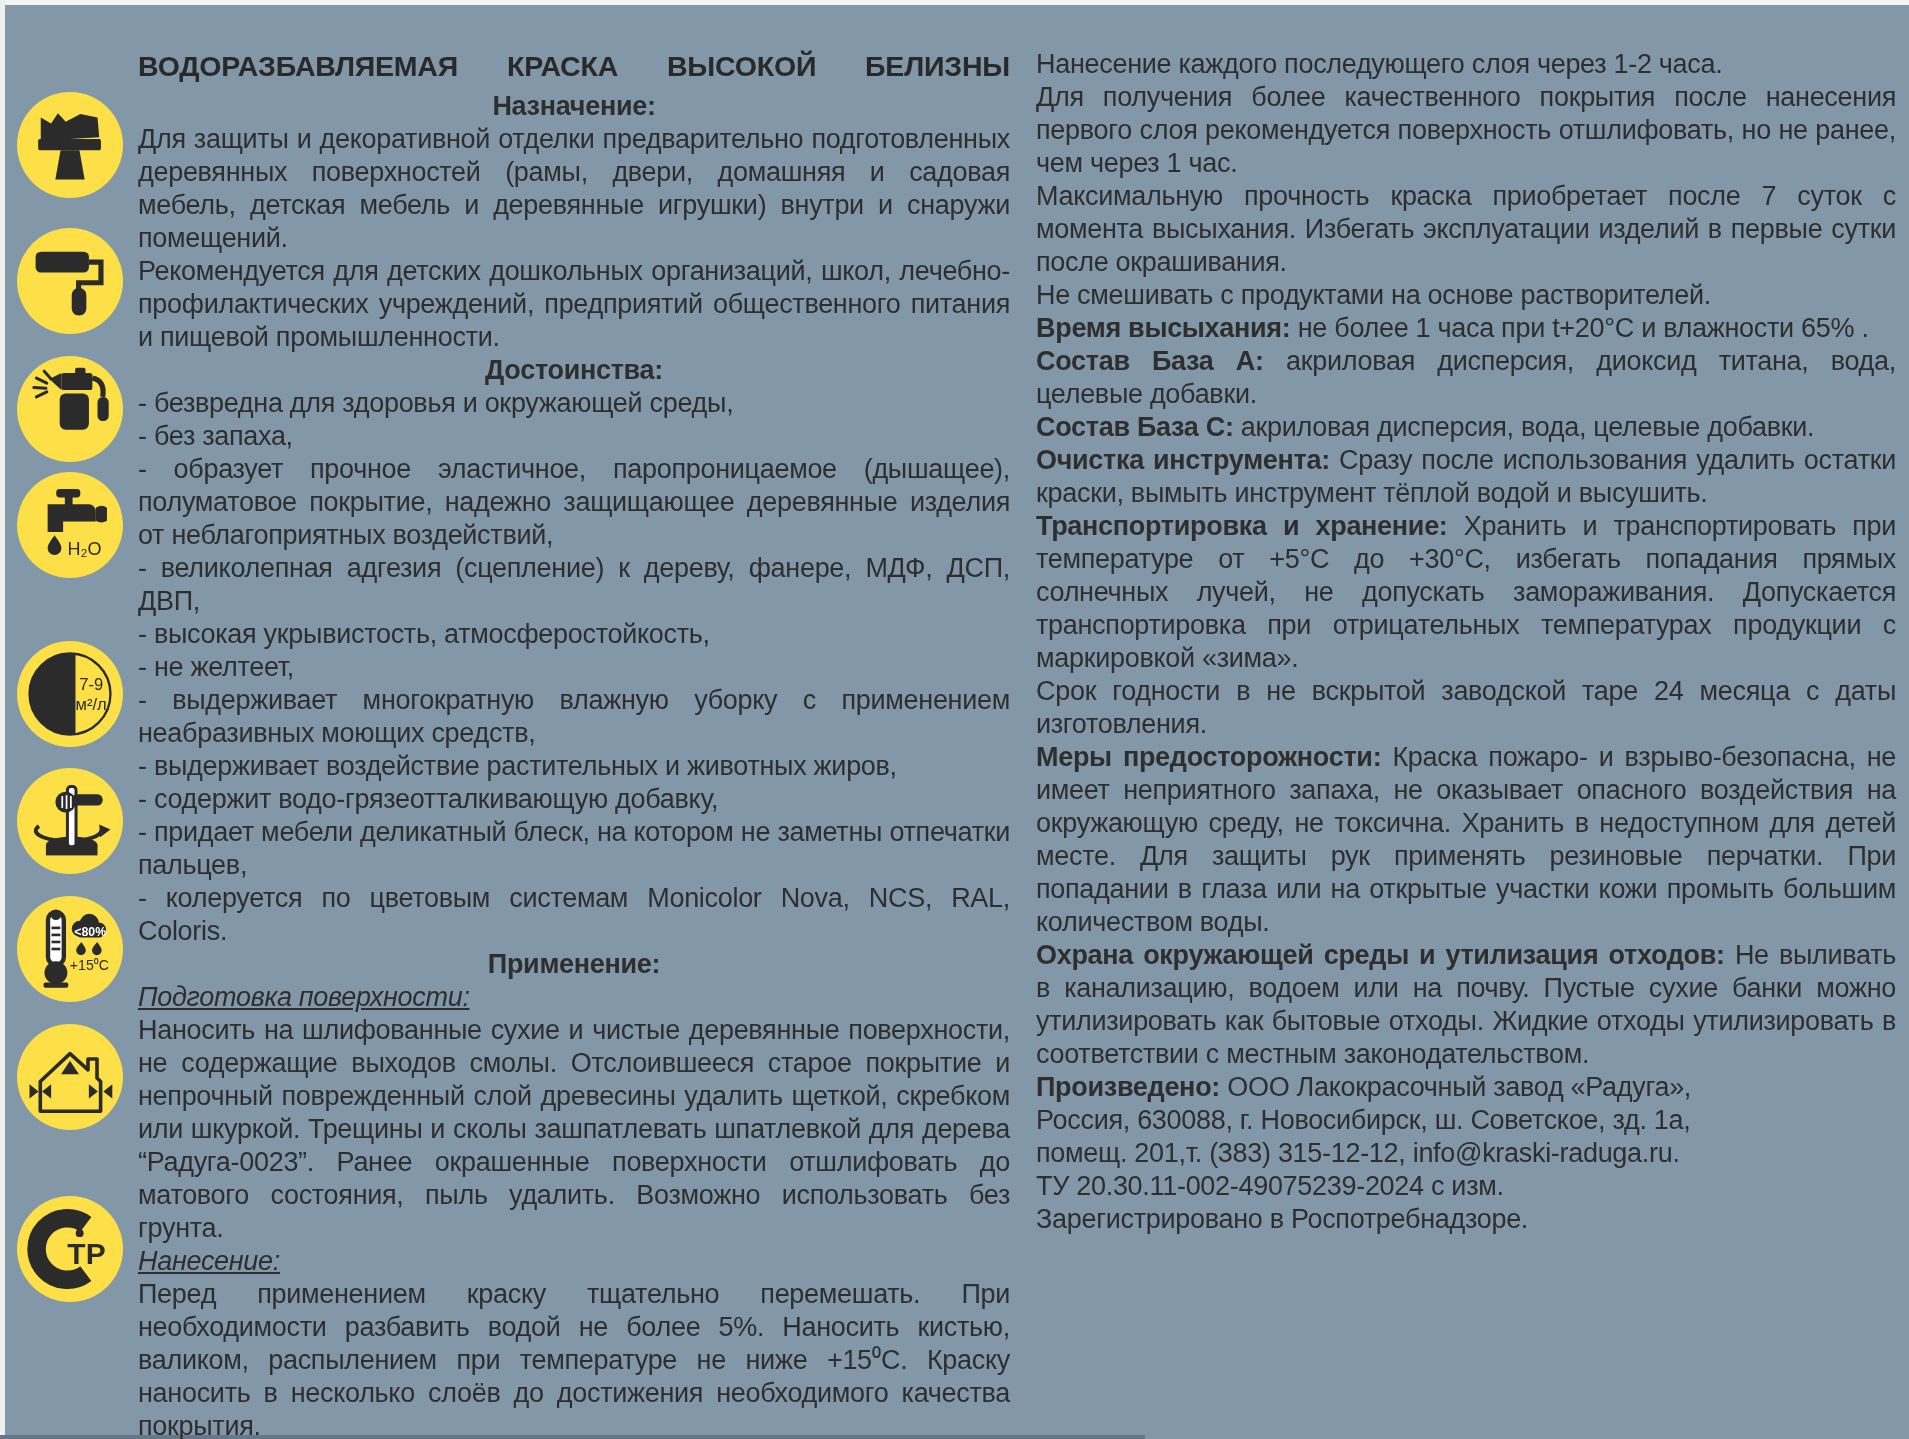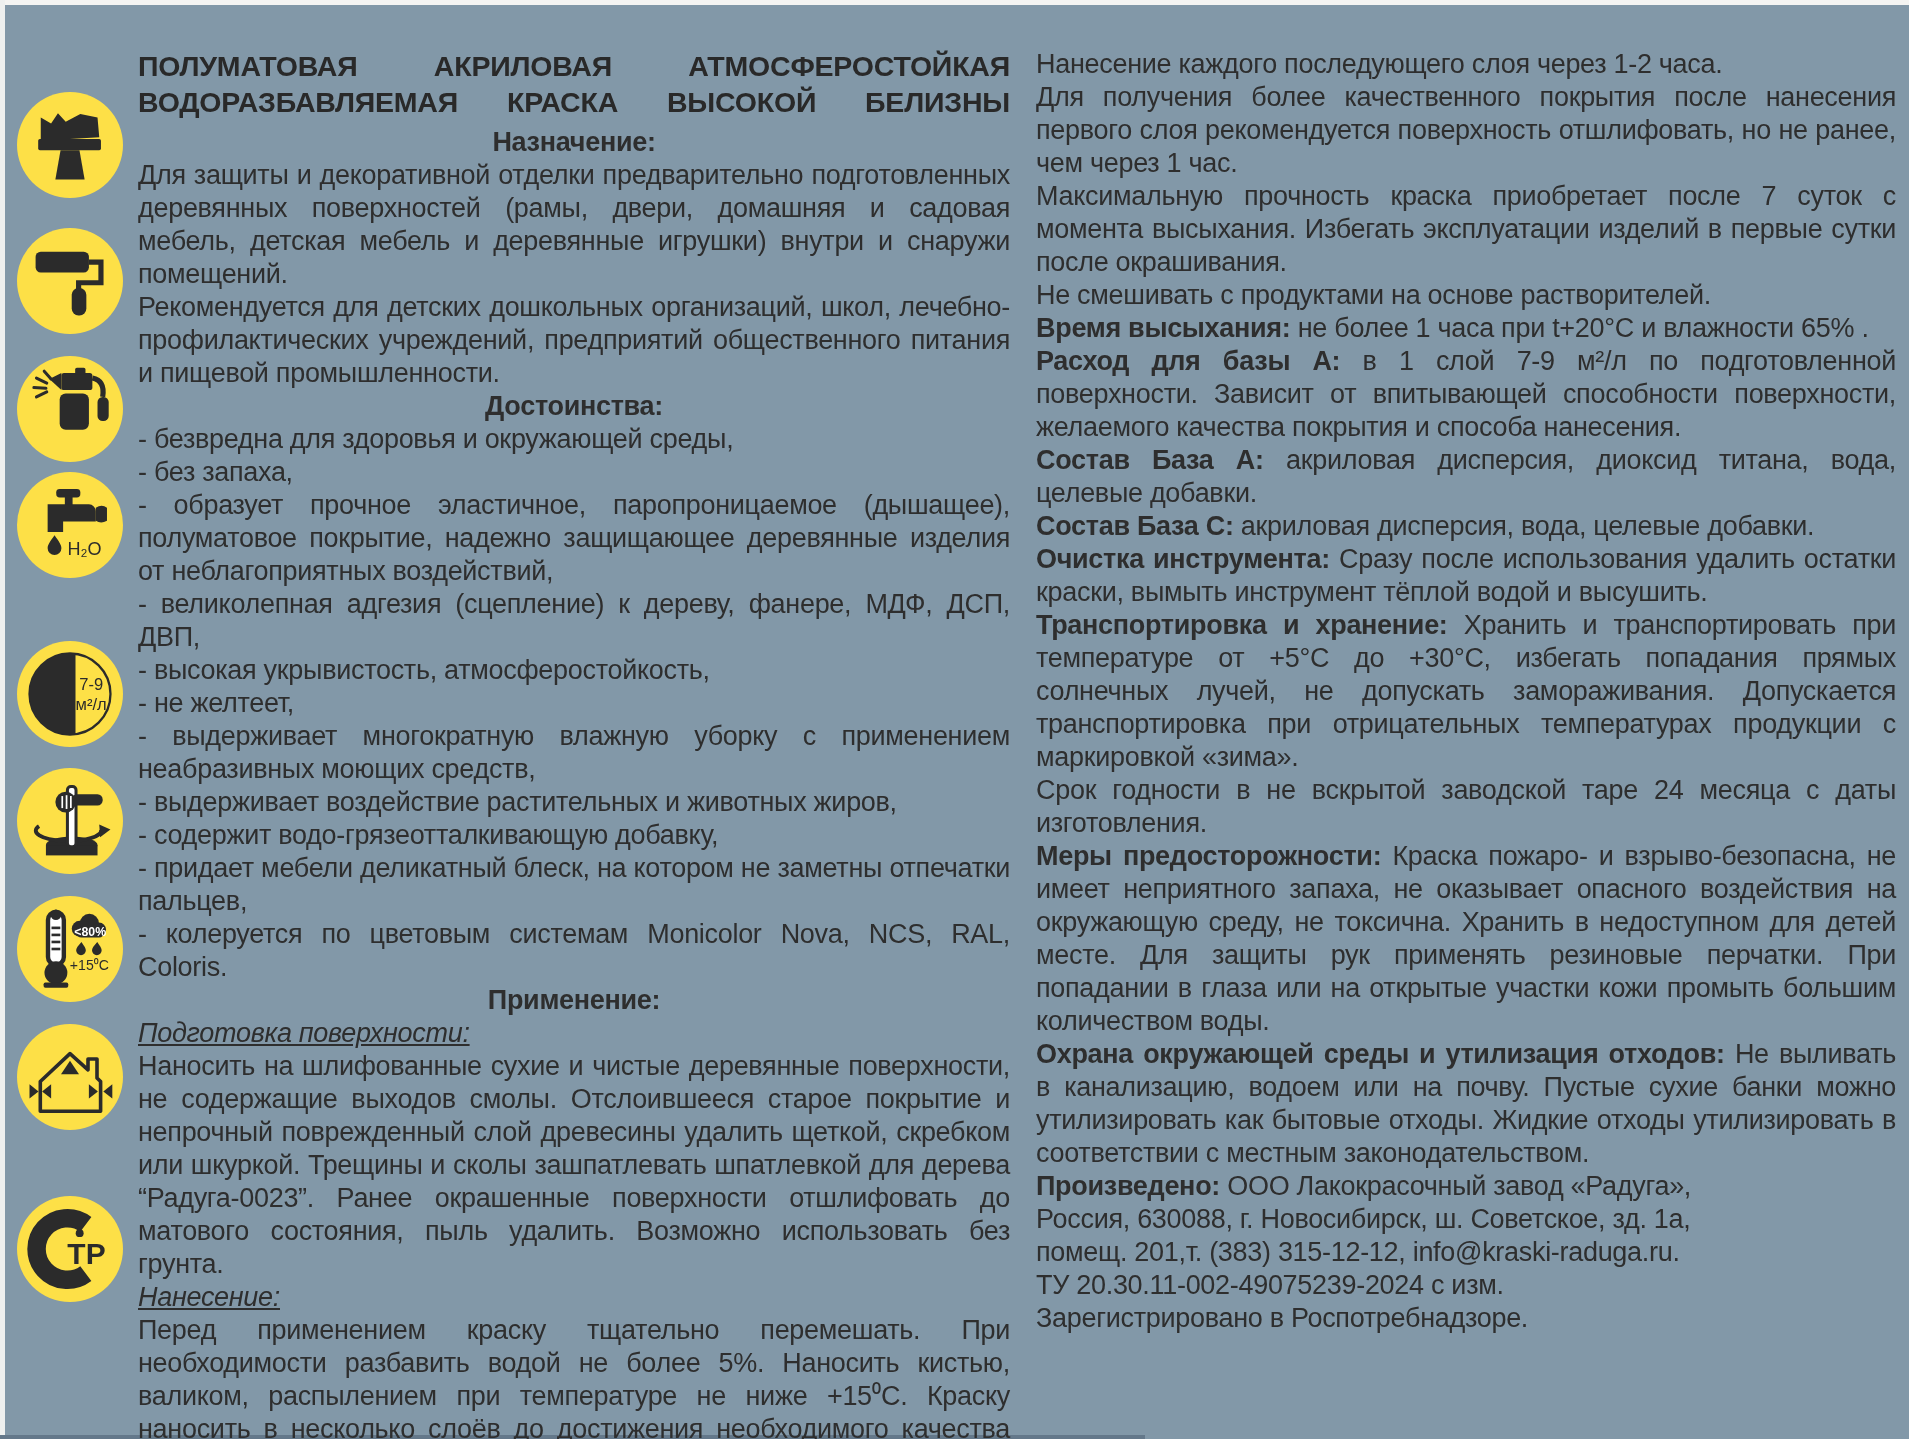--- a/index.html
+++ b/index.html
@@ -140,21 +140,20 @@
   <div class="icn" style="top:1196px">
     <svg width="88" height="88" viewBox="0 0 100 100" fill="#2b2b2b">
       <path d="M68 22 A35 35 0 1 0 68 78" fill="none" stroke="#2b2b2b" stroke-width="21"></path>
       <circle cx="61" cy="32" r="4.5"></circle>
       <text x="47" y="67" font-size="34" font-weight="bold" font-family="Liberation Sans, sans-serif">ТР</text>
     </svg>
   </div>
 
   <div class="col col-left">
     <div class="ttl-wrap">
-      <div class="ttl">ПОЛУМАТОВАЯ АКРИЛОВАЯ АТМОСФЕРОСТОЙКАЯ</div>
       <div class="ttl">ВОДОРАЗБАВЛЯЕМАЯ КРАСКА ВЫСОКОЙ БЕЛИЗНЫ</div>
     </div>
     <p class="hd">Назначение:</p>
     <p>Для защиты и декоративной отделки предварительно подготовленных деревянных поверхностей (рамы, двери, домашняя и садовая мебель, детская мебель и деревянные игрушки) внутри и снаружи помещений.</p>
     <p>Рекомендуется для детских дошкольных организаций, школ, лечебно-профилактических учреждений, предприятий общественного питания и пищевой промышленности.</p>
     <p class="hd">Достоинства:</p>
     <p>- безвредна для здоровья и окружающей среды,</p>
     <p>- без запаха,</p>
     <p>- образует прочное эластичное, паропроницаемое (дышащее), полуматовое покрытие, надежно защищающее деревянные изделия от неблагоприятных воздействий,</p>
     <p>- великолепная адгезия (сцепление) к дереву, фанере, МДФ, ДСП, ДВП,</p>
@@ -171,21 +170,20 @@
     <p class="sub">Нанесение:</p>
     <p>Перед применением краску тщательно перемешать. При необходимости разбавить водой не более 5%. Наносить кистью, валиком, распылением при температуре не ниже +15⁰С. Краску наносить в несколько слоёв до достижения необходимого качества покрытия.</p>
   </div>
 
   <div class="col col-right">
     <p><b class="lead"></b><span>Нанесение каждого последующего слоя через 1-2 часа.</span></p>
     <p><b class="lead"></b><span>Для получения более качественного покрытия после нанесения первого слоя рекомендуется поверхность отшлифовать, но не ранее, чем через 1 час.</span></p>
     <p><b class="lead"></b><span>Максимальную прочность краска приобретает после 7 суток с момента высыхания. Избегать эксплуатации изделий в первые сутки после окрашивания.</span></p>
     <p><b class="lead"></b><span>Не смешивать с продуктами на основе растворителей.</span></p>
     <p><b class="lead">Время высыхания:</b><span> не более 1 часа  при t+20°С и влажности 65% .</span></p>
-    <p><b class="lead">Расход для базы А:</b><span> в 1 слой 7-9 м²/л по подготовленной поверхности. Зависит от впитывающей способности поверхности, желаемого качества покрытия и способа нанесения.</span></p>
     <p><b class="lead">Состав База А:</b><span> акриловая дисперсия, диоксид титана, вода, целевые добавки.</span></p>
     <p><b class="lead">Состав База С:</b><span> акриловая дисперсия, вода, целевые добавки.</span></p>
     <p><b class="lead">Очистка инструмента:</b><span> Сразу после использования удалить остатки краски, вымыть инструмент тёплой водой и высушить.</span></p>
     <p><b class="lead">Транспортировка и хранение:</b><span> Хранить и транспортировать при температуре от +5°С до +30°С, избегать попадания прямых солнечных лучей, не допускать замораживания. Допускается транспортировка при отрицательных температурах продукции с маркировкой «зима».</span></p>
     <p><b class="lead"></b><span>Срок годности в не вскрытой заводской таре 24 месяца с даты изготовления.</span></p>
     <p><b class="lead">Меры предосторожности:</b><span> Краска пожаро- и взрыво-безопасна, не имеет неприятного запаха, не оказывает опасного воздействия на окружающую среду, не токсична. Хранить в недоступном для детей месте. Для защиты рук применять резиновые перчатки. При попадании в глаза или на открытые  участки кожи промыть большим количеством воды.</span></p>
     <p><b class="lead">Охрана окружающей среды и утилизация отходов:</b><span> Не выливать в канализацию, водоем или на почву. Пустые сухие банки можно утилизировать как бытовые отходы. Жидкие отходы утилизировать в соответствии с местным законодательством.</span></p>
     <p class="nj"><b class="lead">Произведено:</b><span> ООО Лакокрасочный завод  «Радуга»,</span></p>
     <p class="nj"><b class="lead"></b><span>Россия, 630088, г. Новосибирск, ш. Советское, зд. 1а,</span></p>
     <p class="nj"><b class="lead"></b><span>помещ. 201,т. (383) 315-12-12, info@kraski-raduga.ru.</span></p>

